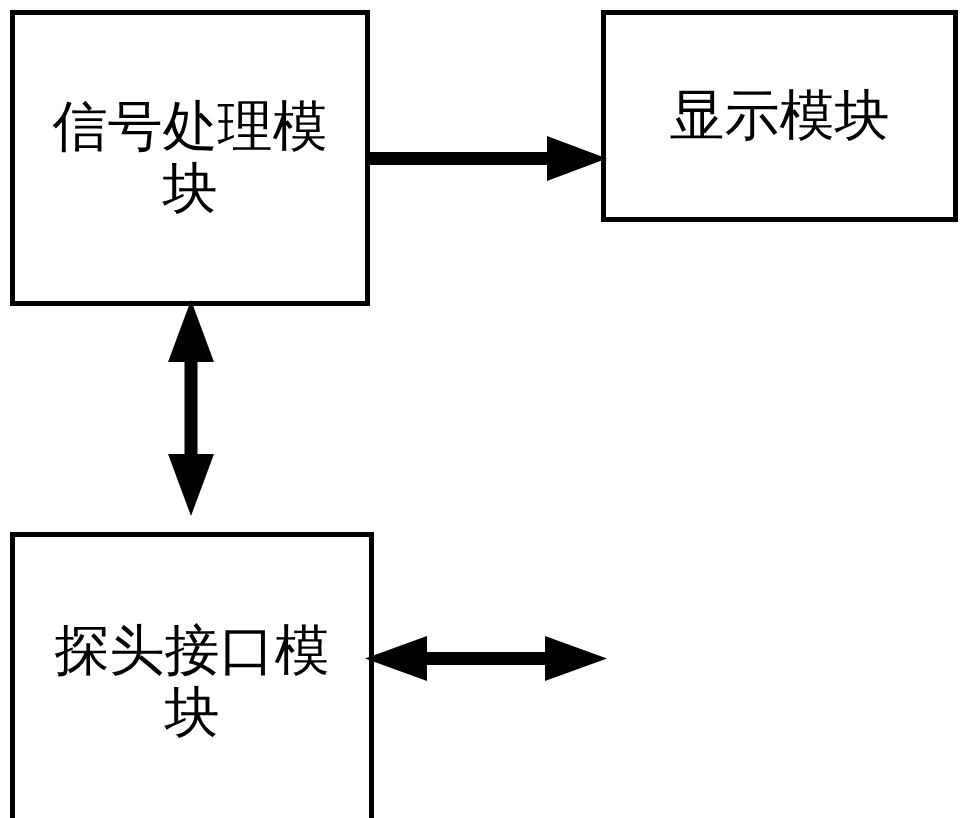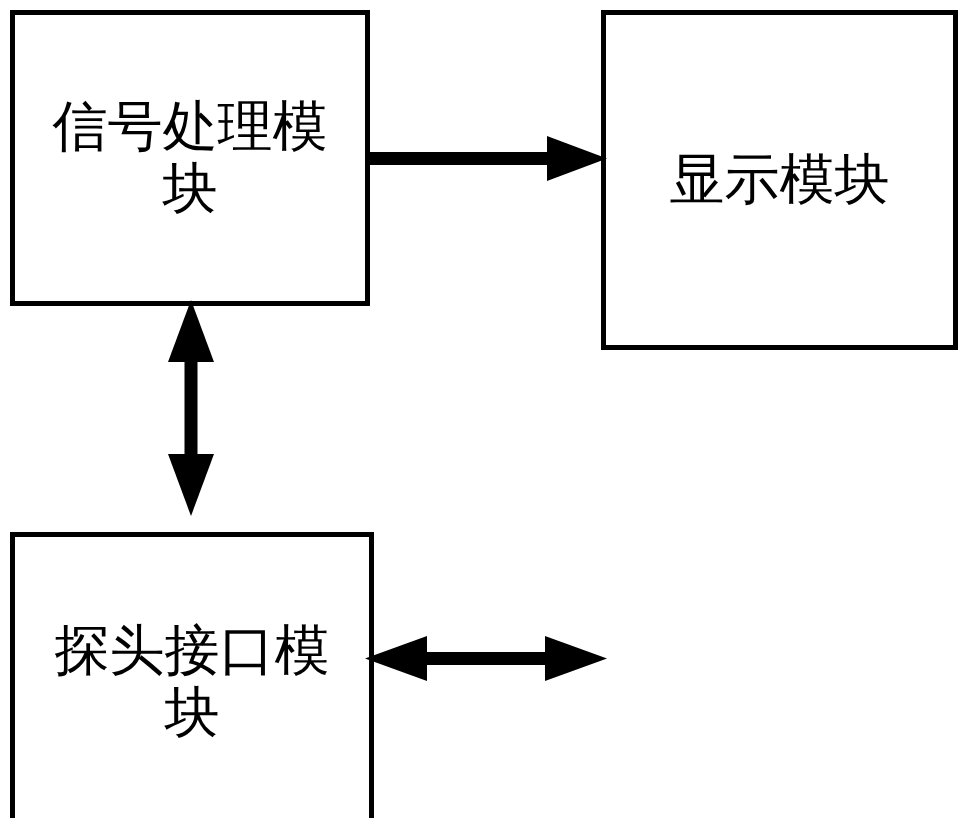--- a/index.html
+++ b/index.html
@@ -42,21 +42,21 @@
   }
   .block-label.wrap-2 {
     max-width: 315px;
     margin: 18px auto;
   }
   
   #block-signal-processing {
     left: 10px;  top: 10px;  width: 360px; height: 296px;
   }
   #block-display {
-    left: 601px; top: 10px;  width: 357px; height: 340px;
+    left: 601px; top: 10px;  width: 357px; height: 212px;
   }
   #block-probe-interface {
     left: 10px;  top: 532px; width: 364px; height: 300px; justify-content: center;
   }
   #block-detection {
     left: 601px; top: 510px; width: 357px; height: 300px;
   }
 
   
   .connector {

